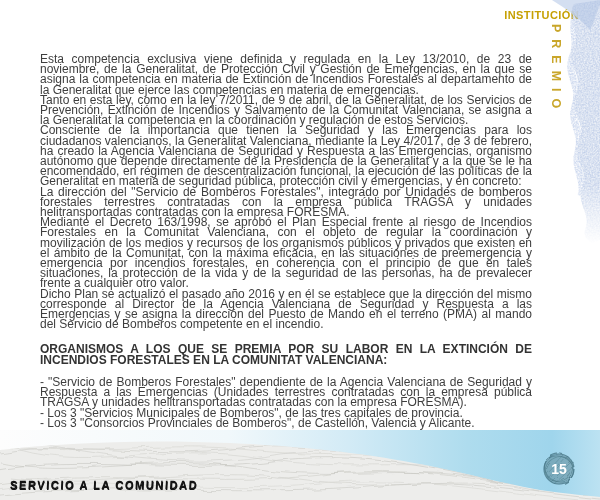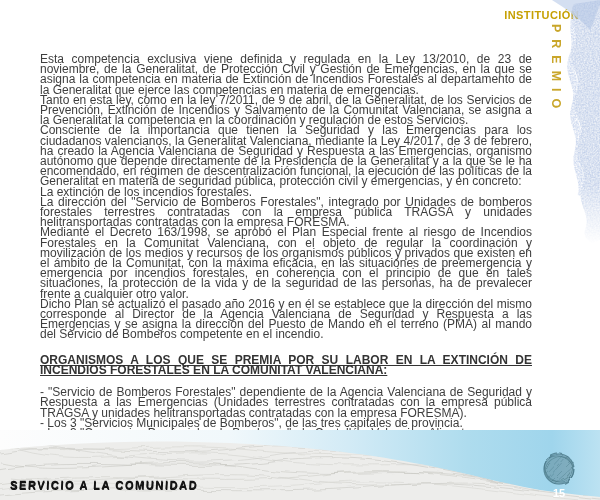--- a/index.html
+++ b/index.html
@@ -52,21 +52,20 @@
     color: #3E3E3E;
     text-align: justify;
   }
   .content p { margin: 0; }
 
   .awards { margin-top: 15px; }
   .awards .awards-heading {
     font-weight: 700;
     color: #333333;
     text-align: justify;
-    text-decoration: underline;
   }
   .awards .award-items { margin-top: 12px; }
 
   
   .footer-strip {
     position: absolute;
     left: 0; bottom: 0;
     width: 600px; height: 70px;
     background: linear-gradient(to right,
       #fdfdfd 0%, #f1f8fb 38%, #d3ebf6 58%, #aedcee 78%, #9fd5ec 92%, #bce2f2 100%);
@@ -87,24 +86,23 @@
 
   .page-badge {
     position: absolute;
     right: 21px; bottom: 11px;
     width: 40px; height: 40px;
   }
   .page-badge .badge-num {
     position: absolute;
     top: 50%; left: 50%;
     transform: translate(-50%, -50%);
-    font-size: 11px;
+    font-size: 14px;
     font-weight: 700;
     color: #ffffff;
-    margin-top: 24px;
   }
 </style>
 </head>
 <body>
 
 <div class="page">
 
   <div class="section-label">INSTITUCIÓN</div>
 
   <div class="side-label">PREMIO</div>
@@ -135,21 +133,20 @@
       </g>
       <path d="M62,0 L36,4 C28,18 44,30 35,46 C27,64 47,76 38,94 C30,112 50,124 41,142
                C34,160 52,170 44,188 C38,204 54,214 47,230 C45,236 50,241 54,243 L62,240 Z" fill="#9db3d8" opacity="0.14"></path>
     </g>
   </svg>
 
   <div class="content">
     <p>Esta competencia exclusiva viene definida y regulada en la Ley 13/2010, de 23 de noviembre, de la Generalitat, de Protección Civil y Gestión de Emergencias, en la que se asigna la competencia en materia de Extinción de Incendios Forestales al departamento de la Generalitat que ejerce las competencias en materia de emergencias.</p>
     <p>Tanto en esta ley, como en la ley 7/2011, de 9 de abril, de la Generalitat, de los Servicios de Prevención, Extinción de Incendios y Salvamento de la Comunitat Valenciana, se asigna a la Generalitat la competencia en la coordinación y regulación de estos Servicios.</p>
     <p>Consciente de la importancia que tienen la Seguridad y las Emergencias para los ciudadanos valencianos, la Generalitat Valenciana, mediante la Ley 4/2017, de 3 de febrero, ha creado la Agencia Valenciana de Seguridad y Respuesta a las Emergencias, organismo autónomo que depende directamente de la Presidencia de la Generalitat y a la que se le ha encomendado, en régimen de descentralización funcional, la ejecución de las políticas de la Generalitat en materia de seguridad pública, protección civil y emergencias, y en concreto:</p>
-    <p>La extinción de los incendios forestales.</p>
     <p>La dirección del "Servicio de Bomberos Forestales", integrado por Unidades de bomberos forestales terrestres contratadas con la empresa pública TRAGSA y unidades helitransportadas contratadas con la empresa FORESMA.</p>
     <p>Mediante el Decreto 163/1998, se aprobó el Plan Especial frente al riesgo de Incendios Forestales en la Comunitat Valenciana, con el objeto de regular la coordinación y movilización de los medios y recursos de los organismos públicos y privados que existen en el ámbito de la Comunitat, con la máxima eficacia, en las situaciones de preemergencia y emergencia por incendios forestales, en coherencia con el principio de que en tales situaciones, la protección de la vida y de la seguridad de las personas, ha de prevalecer frente a cualquier otro valor.</p>
     <p>Dicho Plan se actualizó el pasado año 2016 y en él se establece que la dirección del mismo corresponde al Director de la Agencia Valenciana de Seguridad y Respuesta a las Emergencias y se asigna la dirección del Puesto de Mando en el terreno (PMA) al mando del Servicio de Bomberos competente en el incendio.</p>
 
     <div class="awards">
       <p class="awards-heading">ORGANISMOS A LOS QUE SE PREMIA POR SU LABOR EN LA EXTINCIÓN DE INCENDIOS FORESTALES EN LA COMUNITAT VALENCIANA:</p>
       <div class="award-items">
         <p>- "Servicio de Bomberos Forestales" dependiente de la Agencia Valenciana de Seguridad y Respuesta a las Emergencias (Unidades terrestres contratadas con la empresa pública TRAGSA y unidades helitransportadas contratadas con la empresa FORESMA).</p>
         <p>- Los 3 "Servicios Municipales de Bomberos", de las tres capitales de provincia.</p>
         <p>- Los 3 "Consorcios Provinciales de Bomberos", de Castellón, Valencia y Alicante.</p>

